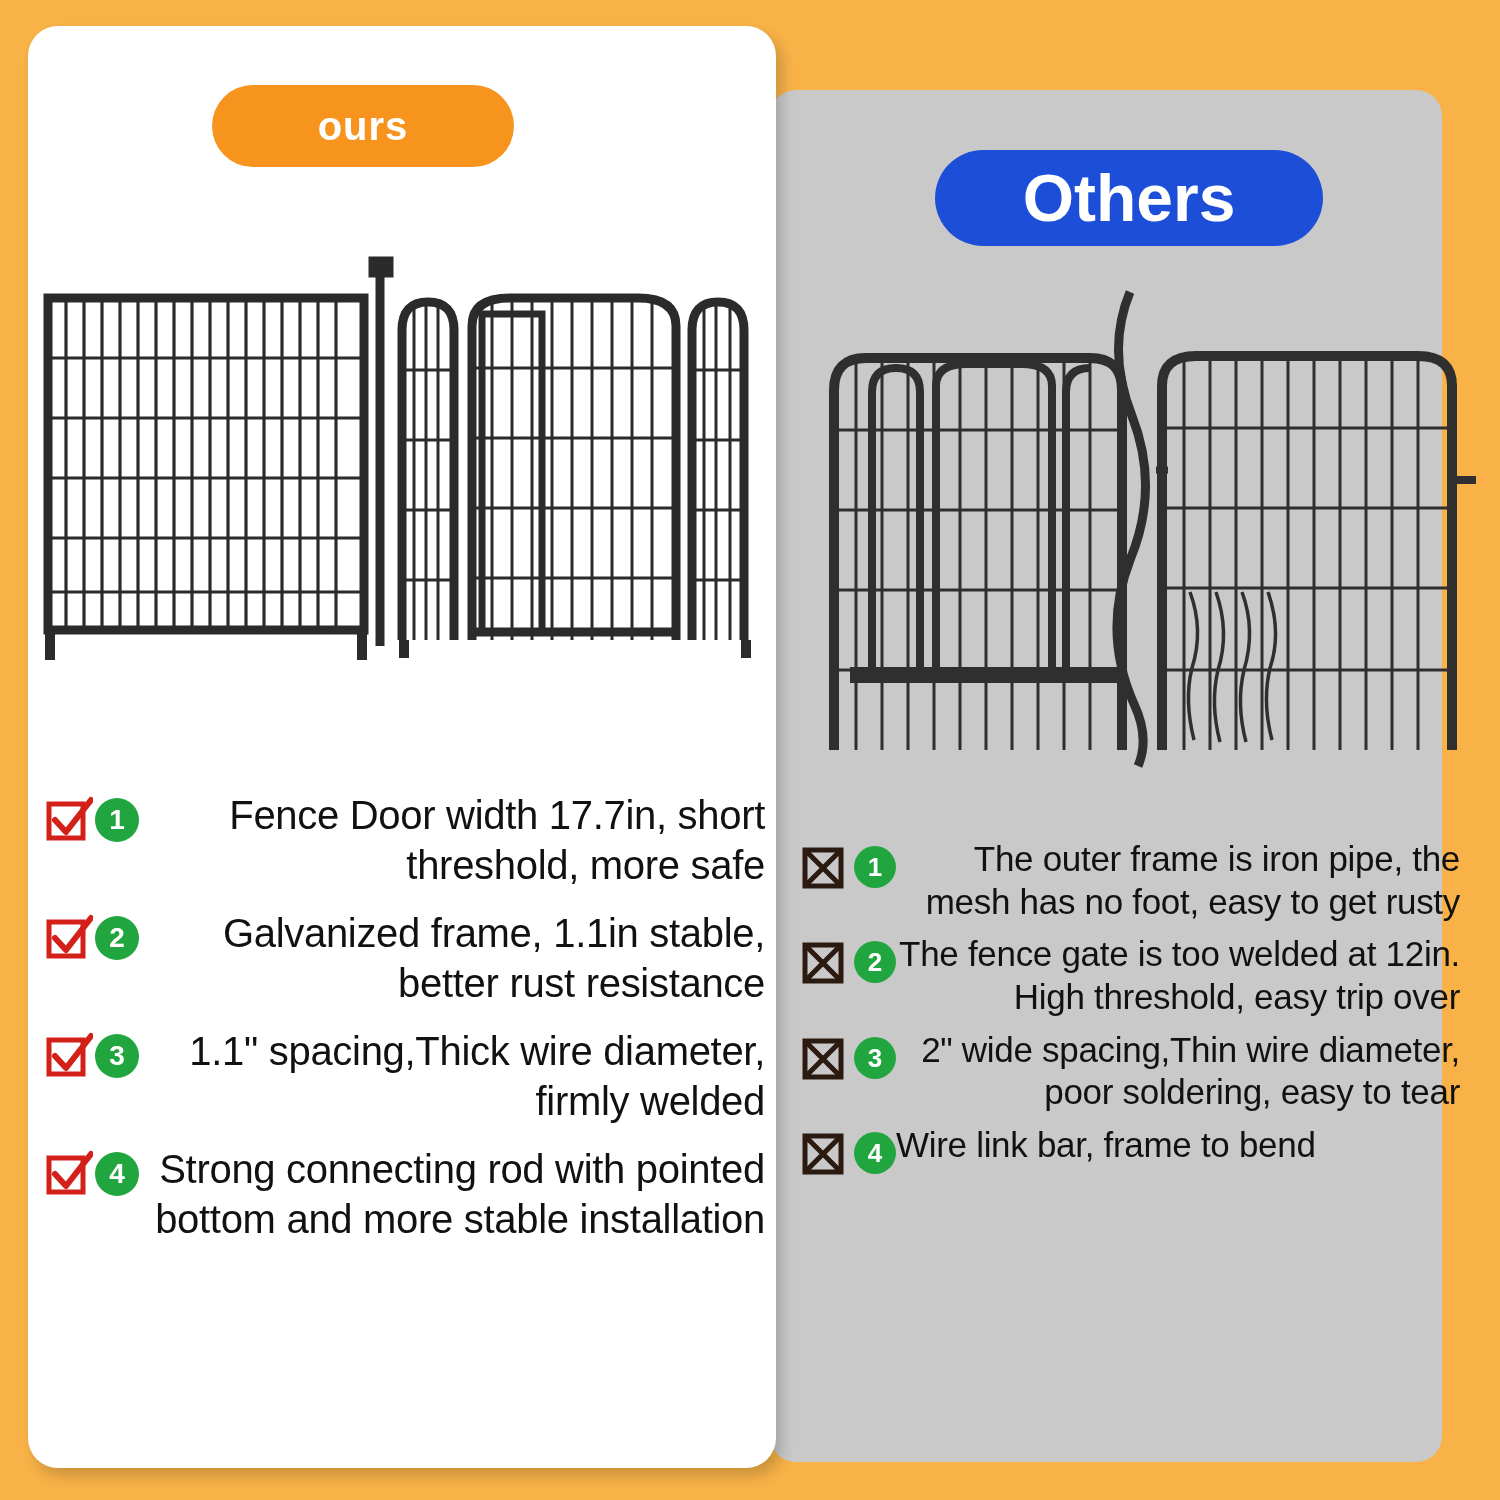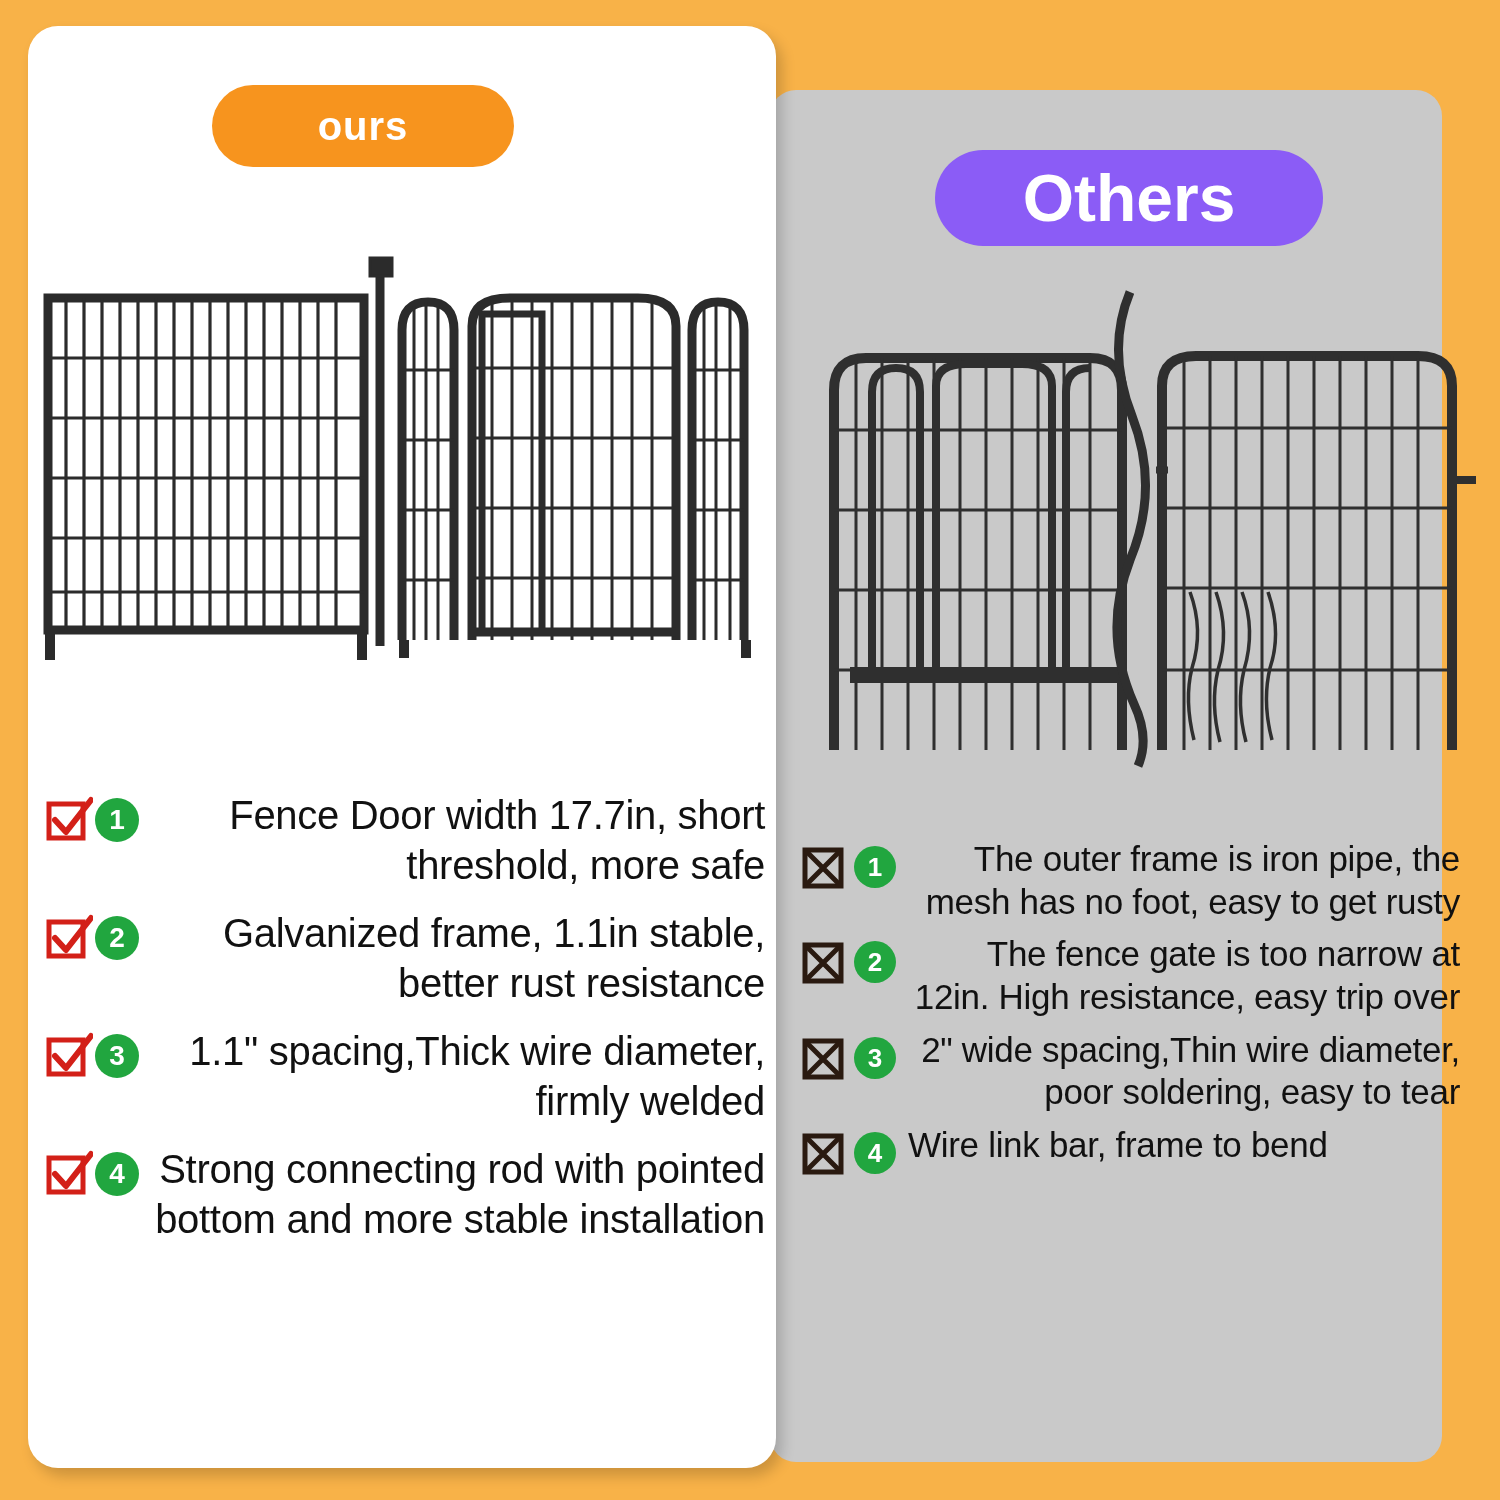--- a/index.html
+++ b/index.html
@@ -63,21 +63,21 @@
     text-align: center;
     letter-spacing: 1px;
     z-index: 6;
   }
   .badge-others {
     position: absolute;
     left: 935px;
     top: 150px;
     width: 388px;
     height: 96px;
-    background: #8b5cf6;
+    background: #1d4ed8;
     border-radius: 50px;
     color: #ffffff;
     font-size: 66px;
     font-weight: bold;
     line-height: 96px;
     text-align: center;
     z-index: 6;
   }
 
   
@@ -152,21 +152,21 @@
     margin-left: 14px;
     font-size: 40px;
     line-height: 1.25;
     color: #111111;
     letter-spacing: -0.3px;
     text-align: right;
   }
   .list-others .feat-text {
     font-size: 35px;
     line-height: 1.22;
-    margin-left: 12px;
+    margin-left: 0;
   }
 
   
   .fence-svg { display:block; }
 </style>
 </head>
 <body>
 
 <div class="stage">
 
@@ -381,21 +381,21 @@
     </div>
 
     <div class="feat">
       <span class="mark">
         <svg width="48" height="48" viewBox="0 0 48 48">
           <rect x="5" y="6" width="36" height="36" fill="none" stroke="#2a1a10" stroke-width="5"></rect>
           <path d="M5 6 L41 42 M41 6 L5 42" fill="none" stroke="#2a1a10" stroke-width="5"></path>
         </svg>
       </span>
       <span class="num">2</span>
-      <span class="feat-text">The fence gate is too narrow at 12in. High resistance, easy trip over</span>
+      <span class="feat-text">The fence gate is too welded at 12in. High threshold, easy trip over</span>
     </div>
 
     <div class="feat">
       <span class="mark">
         <svg width="48" height="48" viewBox="0 0 48 48">
           <rect x="5" y="6" width="36" height="36" fill="none" stroke="#2a1a10" stroke-width="5"></rect>
           <path d="M5 6 L41 42 M41 6 L5 42" fill="none" stroke="#2a1a10" stroke-width="5"></path>
         </svg>
       </span>
       <span class="num">3</span>

